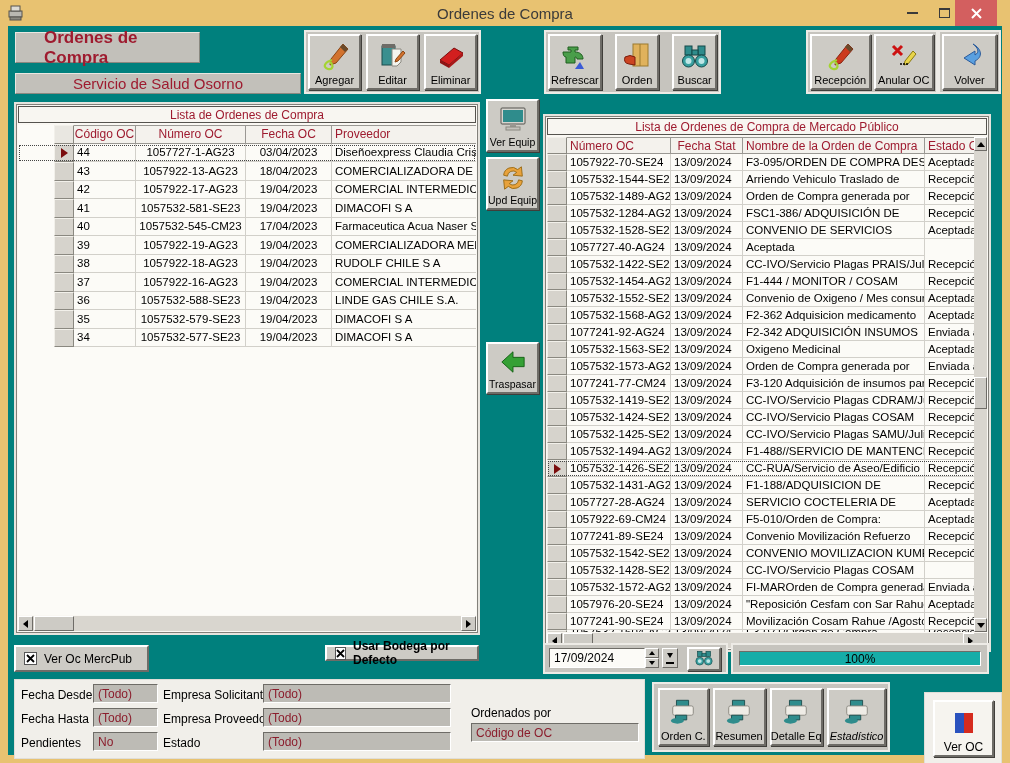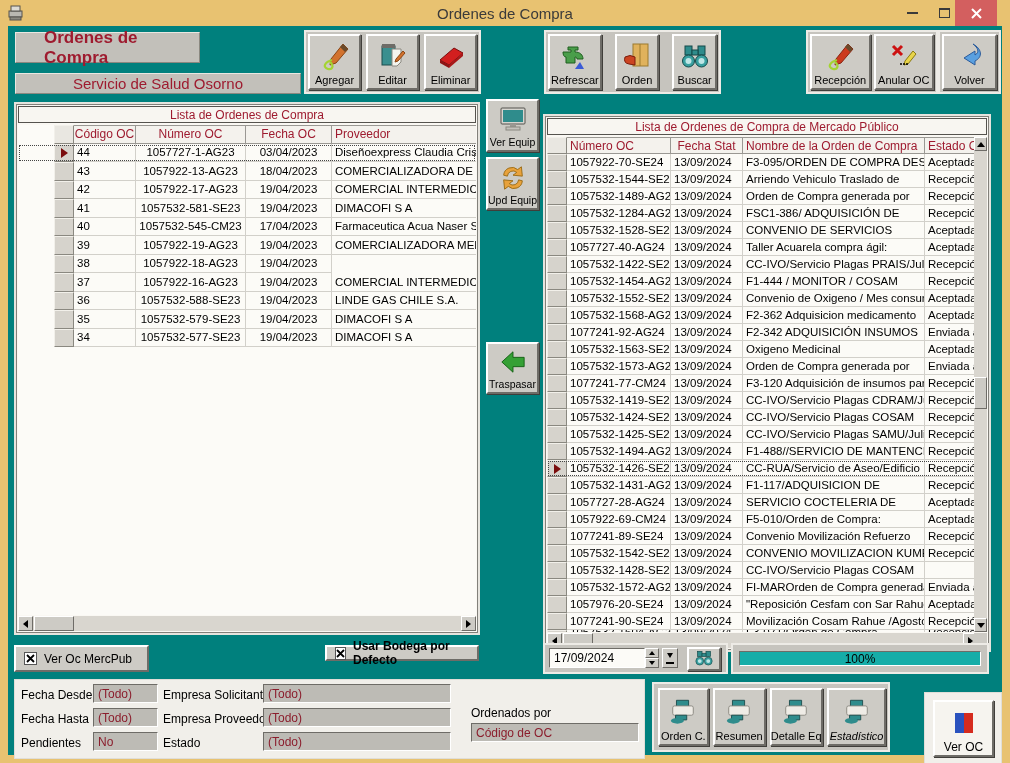--- a/index.html
+++ b/index.html
@@ -275,20 +275,21 @@
               <div class="cell c0">39</div>
               <div class="cell c1">1057922-19-AG23</div>
               <div class="cell c2">19/04/2023</div>
               <div class="cell c3">COMERCIALIZADORA MEDESPIC SPA</div>
             </div>
             <div class="grow lrow">
               <div class="ind"></div>
               <div class="cell c0">38</div>
               <div class="cell c1">1057922-18-AG23</div>
               <div class="cell c2">19/04/2023</div>
+              <div class="cell c3">RUDOLF CHILE S A</div>
             </div>
             <div class="grow lrow">
               <div class="ind"></div>
               <div class="cell c0">37</div>
               <div class="cell c1">1057922-16-AG23</div>
               <div class="cell c2">19/04/2023</div>
               <div class="cell c3">COMERCIAL INTERMEDICA LIMITADA</div>
             </div>
             <div class="grow lrow">
               <div class="ind"></div>
@@ -370,21 +371,20 @@
               <div class="ind"></div>
               <div class="cell c0">1057532-1528-SE24</div>
               <div class="cell c1">13/09/2024</div>
               <div class="cell c2">CONVENIO DE SERVICIOS</div>
               <div class="cell c3">Aceptada</div>
             </div>
             <div class="grow rrow">
               <div class="ind"></div>
               <div class="cell c0">1057727-40-AG24</div>
               <div class="cell c1">13/09/2024</div>
-              <div class="cell c2">Taller Acuarela compra ágil:</div>
               <div class="cell c3">Aceptada</div>
             </div>
             <div class="grow rrow">
               <div class="ind"></div>
               <div class="cell c0">1057532-1422-SE24</div>
               <div class="cell c1">13/09/2024</div>
               <div class="cell c2">CC-IVO/Servicio Plagas PRAIS/Julio</div>
               <div class="cell c3">Recepción</div>
             </div>
             <div class="grow rrow">
@@ -470,21 +470,21 @@
               </div>
               <div class="cell c0">1057532-1426-SE24</div>
               <div class="cell c1">13/09/2024</div>
               <div class="cell c2">CC-RUA/Servicio de Aseo/Edificio</div>
               <div class="cell c3">Recepción</div>
             </div>
             <div class="grow rrow">
               <div class="ind"></div>
               <div class="cell c0">1057532-1431-AG24</div>
               <div class="cell c1">13/09/2024</div>
-              <div class="cell c2">F1-117/ADQUISICION DE</div>
+              <div class="cell c2">F1-188/ADQUISICION DE</div>
               <div class="cell c3">Recepción</div>
             </div>
             <div class="grow rrow">
               <div class="ind"></div>
               <div class="cell c0">1057727-28-AG24</div>
               <div class="cell c1">13/09/2024</div>
               <div class="cell c2">SERVICIO COCTELERIA DE</div>
               <div class="cell c3">Aceptada</div>
             </div>
             <div class="grow rrow">

